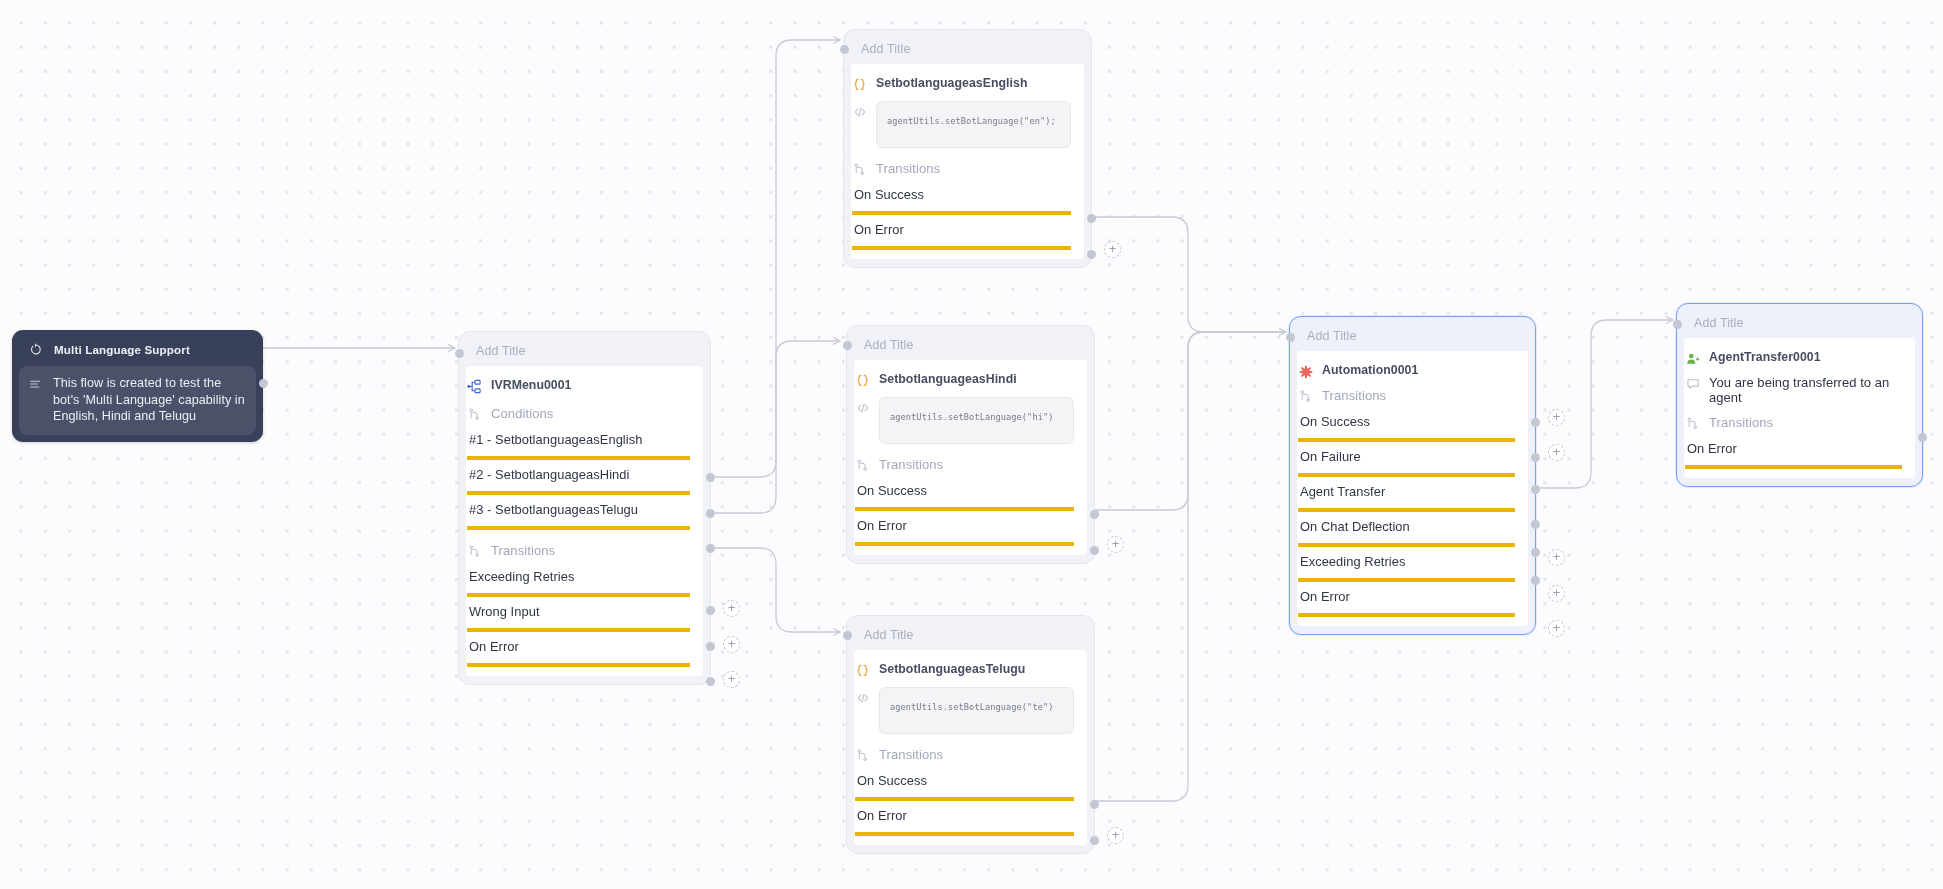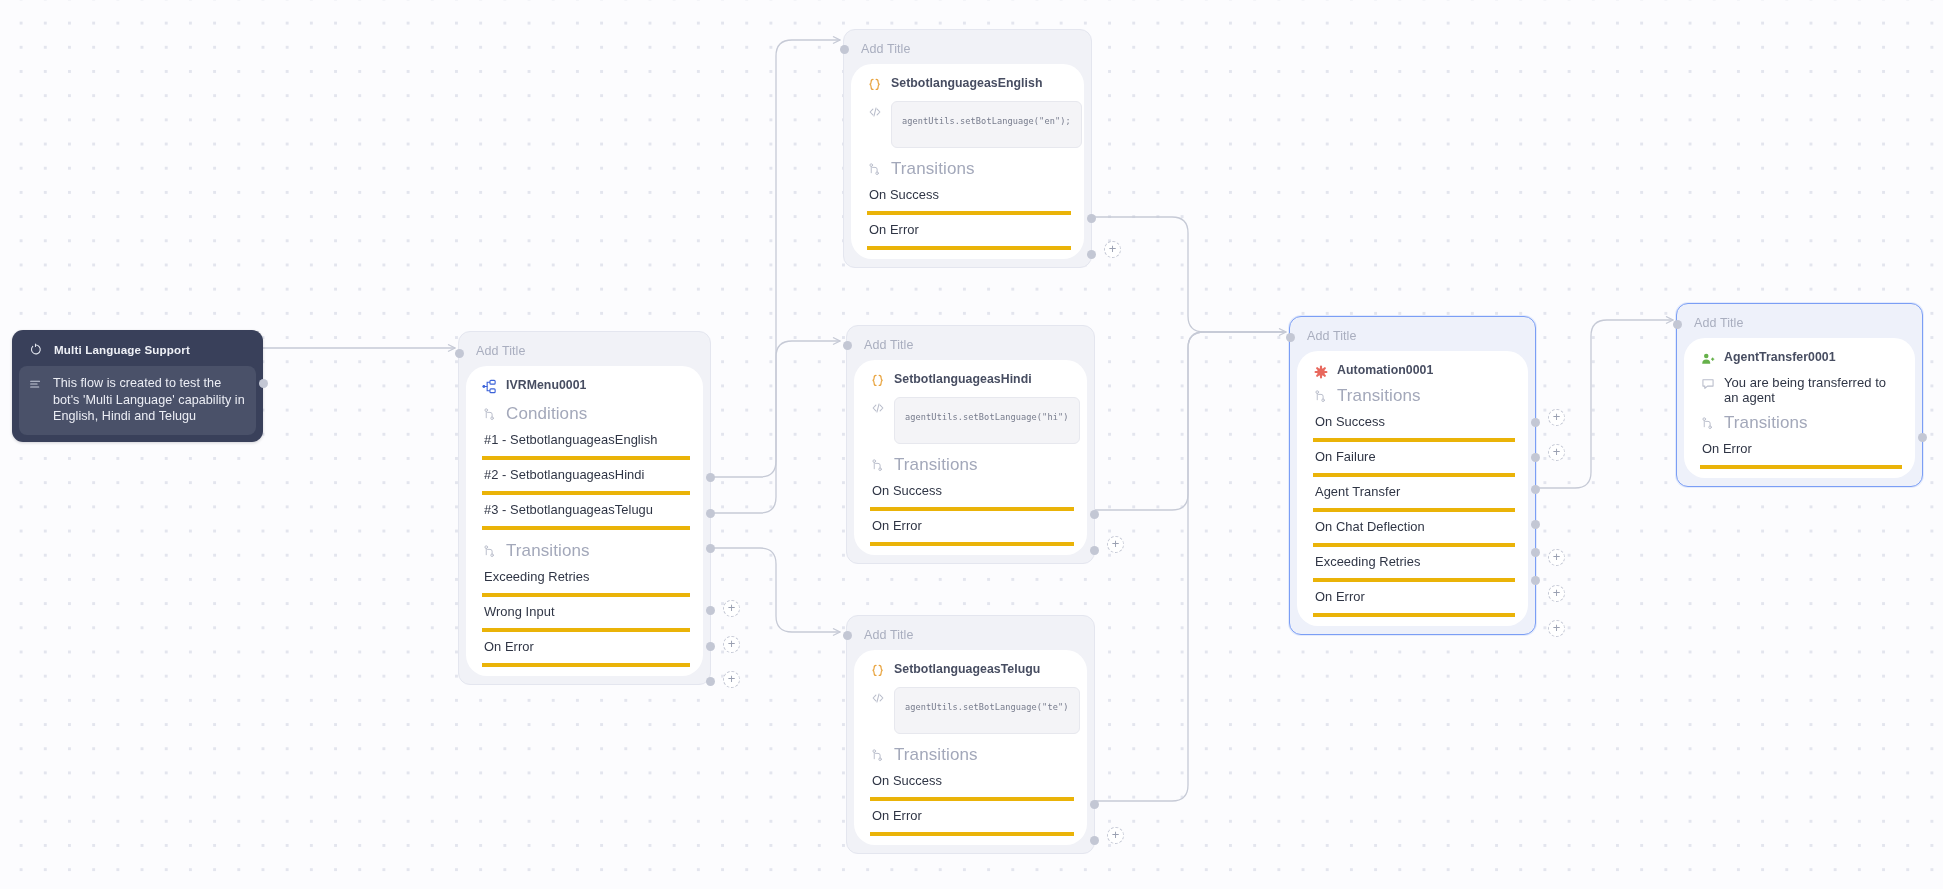--- a/index.html
+++ b/index.html
@@ -44,22 +44,22 @@
     box-shadow: 0 0 0 1px rgba(123,158,245,.18);
   }
   .node-title {
     font-size: 12.5px;
     color: #a9aebf;
     padding: 5px 2px 8px 10px;
     letter-spacing: .1px;
   }
   .node-body {
     background: #ffffff;
-    border-radius: 21px;
-    padding: 12px 13px 9px 16px;
+    border-radius: 4px;
+    padding: 12px 13px 9px 1px;
   }
 
   
   .row {
     display: flex;
     align-items: flex-start;
     gap: 9px;
   }
   .row + .row { margin-top: 10px; }
 
@@ -81,21 +81,21 @@
     line-height: 15px;
     letter-spacing: .05px;
   }
   .prompt-txt {
     font-size: 13px;
     color: #2f3545;
     line-height: 15px;
     letter-spacing: .05px;
   }
   .section-label {
-    font-size: 17px;
+    font-size: 13px;
     color: #a3a8ba;
     line-height: 15px;
     letter-spacing: .1px;
   }
 
   .code-box {
     flex: 1 1 auto;
     background: #f4f4f7;
     border: 1px solid #e7e8ee;
     border-radius: 6px;

